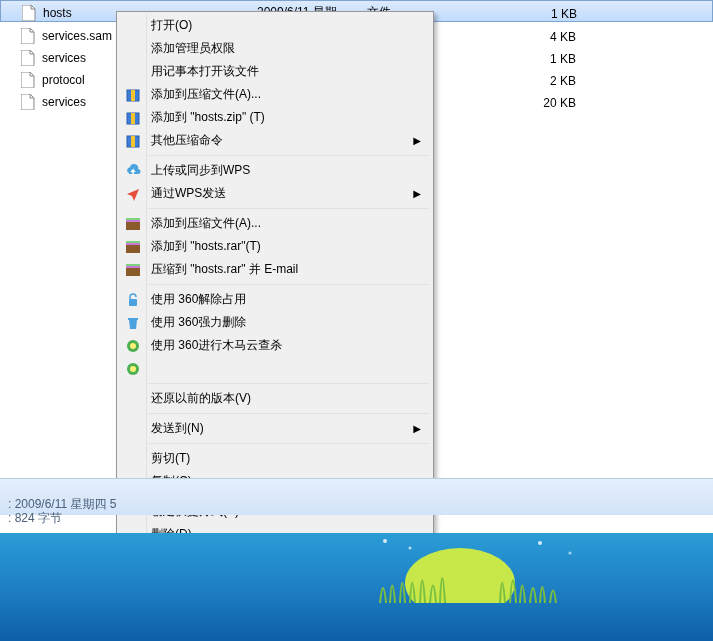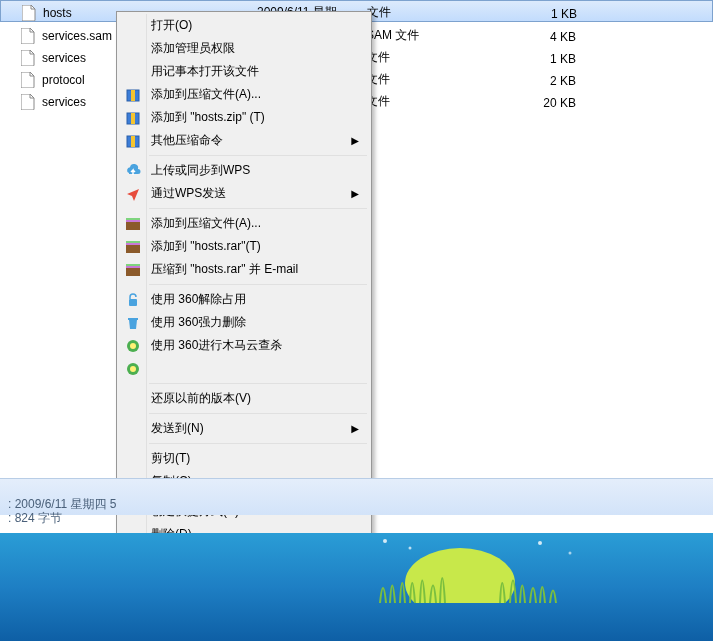--- a/index.html
+++ b/index.html
@@ -13,21 +13,21 @@
     .col-name { flex: 0 0 236px; display: flex; align-items: center; }
     .col-date { flex: 0 0 110px; text-align: left; color: #000; }
     .col-type { flex: 0 0 140px; text-align: left; color: #000; }
     .col-size { flex: 0 0 80px; text-align: right; color: #000; padding-right: 10px; }
     .file-name { color: #000; }
     
     .context-menu {
       position: absolute;
       left: 116px;
       top: 11px;
-      width: 256px;
+      width: 318px;
       background: #f0f0f0;
       border: 1px solid #979797;
       box-shadow: 3px 3px 4px rgba(0,0,0,0.25);
       padding: 2px;
     }
     .menu-gutter { position: absolute; left: 2px; top: 2px; bottom: 2px; width: 28px; background: #f0f0f0; border-right: 1px solid #e0e0e0; }
     .menu-item {
       display: flex;
       align-items: center;
       height: 23px;

